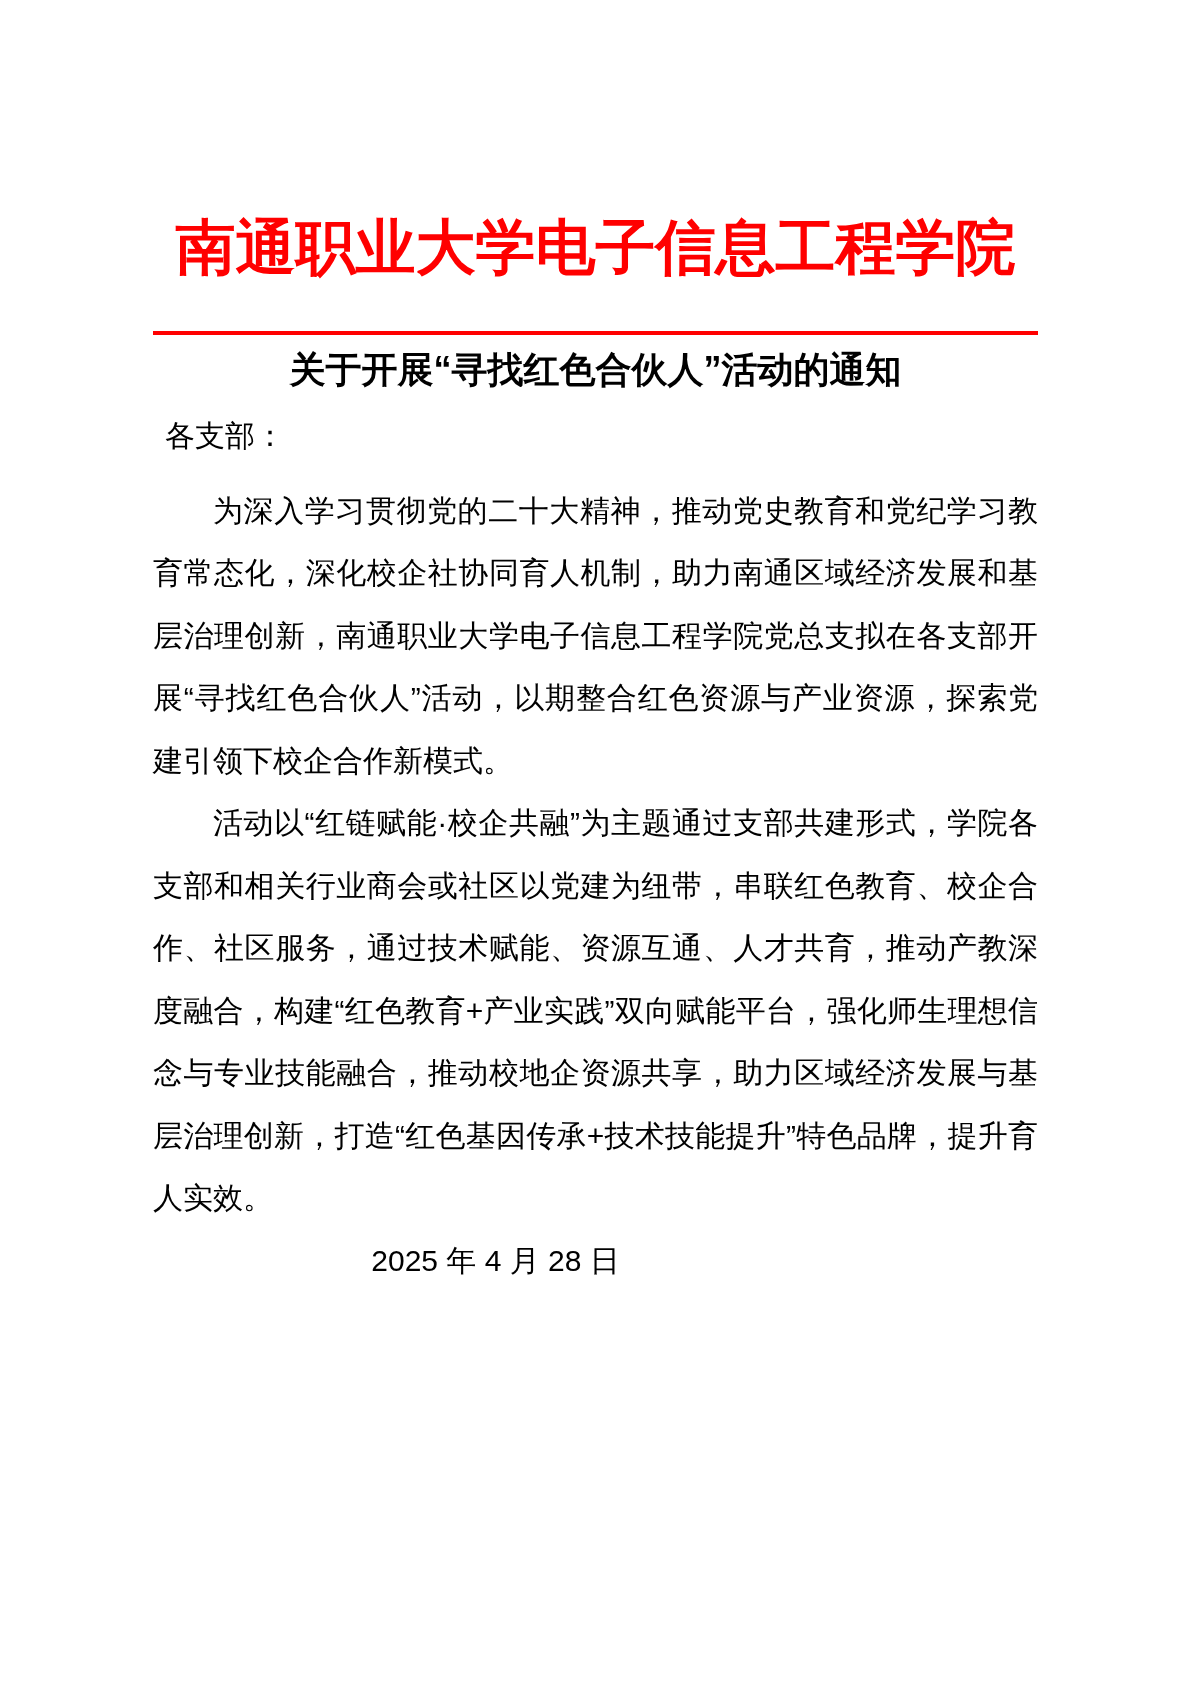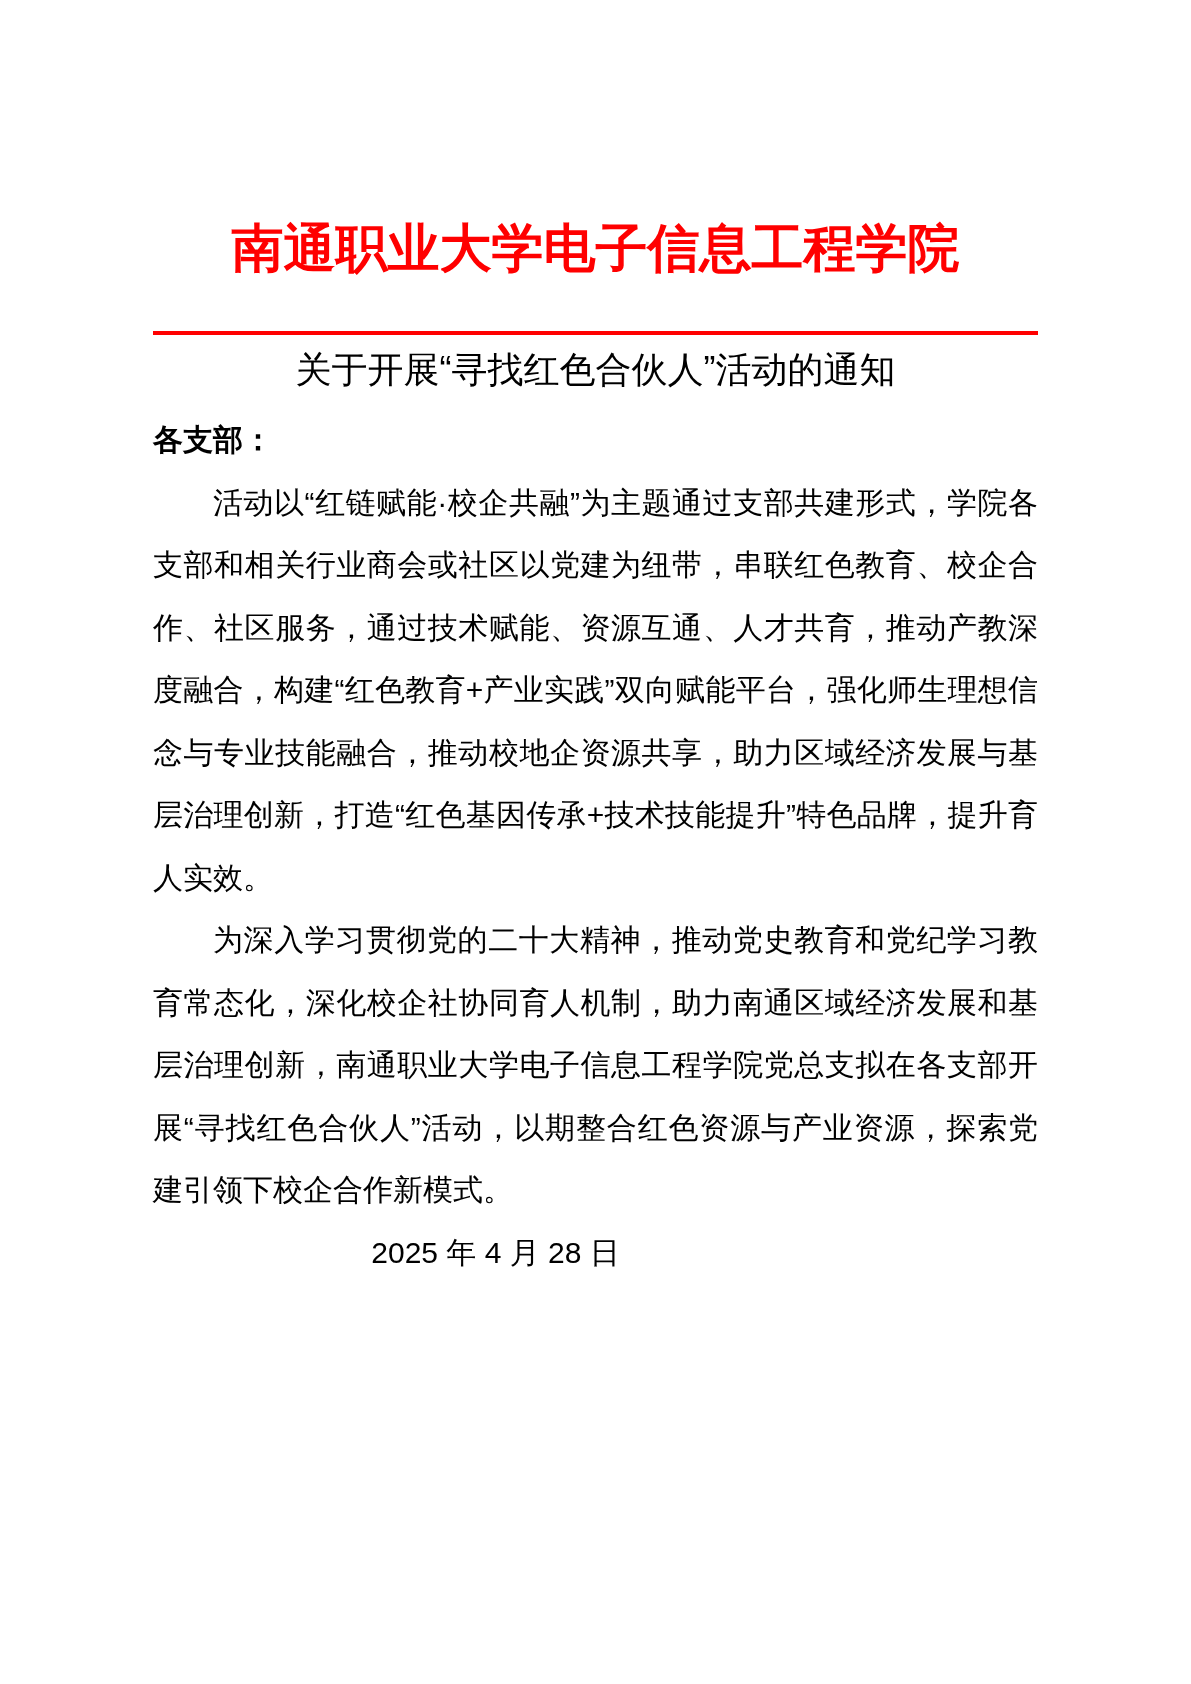--- a/index.html
+++ b/index.html
@@ -13,53 +13,52 @@
     overflow: hidden;
   }
   .doc {
     box-sizing: border-box;
     width: 1191px;
     height: 1684px;
     padding: 0 153px;
   }
   .header-title {
     margin: 212px 0 0 0;
-    font-size: 52px;
+    font-size: 60px;
     line-height: 72px;
     font-weight: bold;
     text-align: center;
     color: var(--accent, #FF0000);
     letter-spacing: 0px;
     white-space: nowrap;
   }
   .header-divider {
     margin: 47px 0 0 0;
     border: none;
     border-top: 4px solid var(--accent, #FF0000);
     width: 100%;
   }
   .notice-title {
-    margin: 12px 0 16px 0;
+    margin: 12px 0 9px 0;
     font-size: 36px;
     line-height: 46px;
-    font-weight: normal;
+    font-weight: bold;
     text-align: center;
     color: #000000;
     white-space: nowrap;
   }
   .body-text {
     margin-top: 9px;
     font-size: 30px;
     line-height: 62.5px;
     text-align: justify;
     text-justify: inter-ideograph;
   }
   .salutation {
-    margin: 0;
-    font-weight: bold;
+    margin: 12px;
   }
   .paragraph {
     margin: 0;
     text-indent: 60px;
   }
   .signature-line {
     margin: 0;
     text-align: right;
     padding-right: 126px;
     text-indent: 0;
@@ -79,23 +78,23 @@
   <h1 class="header-title">南通职业大学电子信息工程学院</h1>
 
   <hr class="header-divider">
 
   <h2 class="notice-title">关于开展“寻找红色合伙人”活动的通知</h2>
 
   <div class="body-text">
 
     <p class="salutation">各支部：</p>
 
+    <p class="paragraph">为深入学习贯彻党的二十大精神，推动党史教育和党纪学习教育常态化，深化校企社协同育人机制，助力南通区域经济发展和基层治理创新，南通职业大学电子信息工程学院党总支拟在各支部开展“寻找红色合伙人”活动，以期整合红色资源与产业资源，探索党建引领下校企合作新模式。</p>
+
     <p class="paragraph">活动以“红链赋能·校企共融”为主题通过支部共建形式，学院各支部和相关行业商会或社区以党建为纽带，串联红色教育、校企合作、社区服务，通过技术赋能、资源互通、人才共育，推动产教深度融合，构建“红色教育+产业实践”双向赋能平台，强化师生理想信念与专业技能融合，推动校地企资源共享，助力区域经济发展与基层治理创新，打造“红色基因传承+技术技能提升”特色品牌，提升育人实效。</p>
-
-    <p class="paragraph">为深入学习贯彻党的二十大精神，推动党史教育和党纪学习教育常态化，深化校企社协同育人机制，助力南通区域经济发展和基层治理创新，南通职业大学电子信息工程学院党总支拟在各支部开展“寻找红色合伙人”活动，以期整合红色资源与产业资源，探索党建引领下校企合作新模式。</p>
 
 
 
     <p class="date-line">2025 年 4 月 28 日</p>
 
   </div>
 
 </div>
 
 </body></html>

